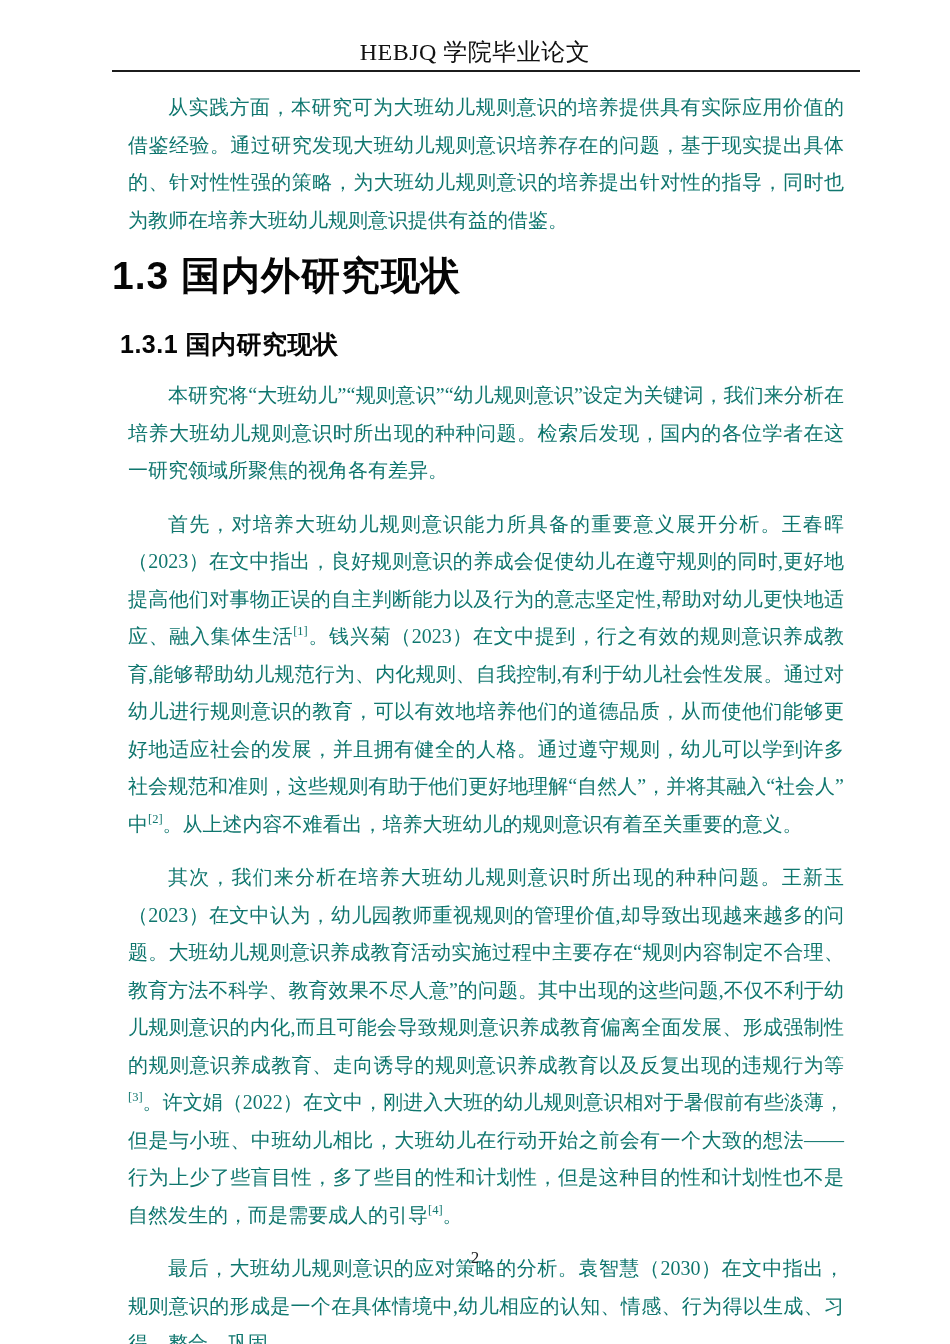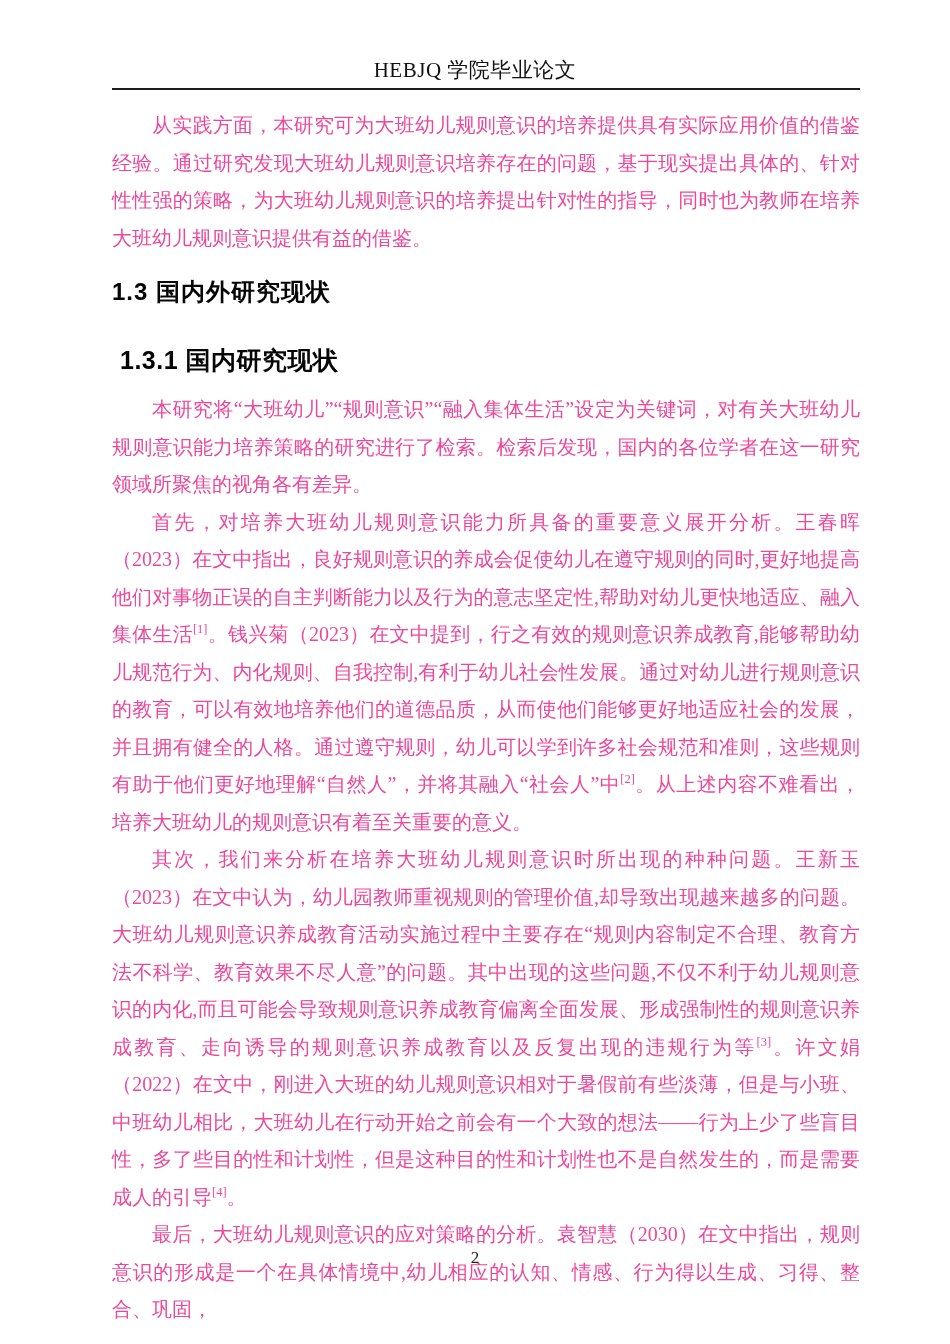--- a/index.html
+++ b/index.html
@@ -7,48 +7,48 @@
     position: relative;
     width: 950px;
     height: 1344px;
     margin: 0 auto;
     background: #ffffff;
     color: #000000;
     font-family: "Liberation Serif", "DejaVu Serif", serif;
     overflow: hidden;
   }
   .running-header {
-    padding-top: 57px;
+    padding-top: 39px;
     text-align: center;
-    font-size: 21px;
+    font-size: 24px;
     line-height: 26px;
     letter-spacing: 0.5px;
     color: #111111;
   }
   .header-rule {
     margin: 5px 90px 0 112px;
     border-bottom: 2px solid #1c1c1c;
     height: 0;
   }
   main.doc-body {
     margin: 17px 90px 0 112px;
   }
   .para {
-    margin: 0;
+    margin: 16px;
     font-size: 20px;
     line-height: 37.5px;
     text-align: justify;
     text-justify: inter-character;
     text-indent: 2em;
-    color: #ec4899;
+    color: #0f766e;
   }
   h2.section-heading {
     margin: 14px 0 0 0;
     font-family: "Liberation Sans", "DejaVu Sans", sans-serif;
-    font-size: 24px;
+    font-size: 39px;
     line-height: 42px;
     font-weight: 700;
     letter-spacing: 1px;
     color: #050505;
   }
   h3.subsection-heading {
     margin: 30px 0 14px 8px;
     font-family: "Liberation Sans", "DejaVu Sans", sans-serif;
     font-size: 25px;
     line-height: 34px;
@@ -81,21 +81,21 @@
   </header>
 
   <main class="doc-body">
 
     <p class="para">从实践方面，本研究可为大班幼儿规则意识的培养提供具有实际应用价值的借鉴经验。通过研究发现大班幼儿规则意识培养存在的问题，基于现实提出具体的、针对性性强的策略，为大班幼儿规则意识的培养提出针对性的指导，同时也为教师在培养大班幼儿规则意识提供有益的借鉴。</p>
 
     <h2 class="section-heading">1.3 国内外研究现状</h2>
 
     <h3 class="subsection-heading">1.3.1 国内研究现状</h3>
 
-    <p class="para">本研究将“大班幼儿”“规则意识”“融入集体生活”设定为关键词，对有关大班幼儿规则意识能力培养策略的研究进行了检索。检索后发现，国内的各位学者在这一研究领域所聚焦的视角各有差异。</p>
+    <p class="para">本研究将“大班幼儿”“规则意识”“幼儿规则意识”设定为关键词，我们来分析在培养大班幼儿规则意识时所出现的种种问题。检索后发现，国内的各位学者在这一研究领域所聚焦的视角各有差异。</p>
 
     <p class="para"><span>首先，对培养大班幼儿规则意识能力所具备的重要意义展开分析。王春晖（2023）在文中指出，良好规则意识的养成会促使幼儿在遵守规则的同时,更好地提高他们对事物正误的自主判断能力以及行为的意志坚定性,帮助对幼儿更快地适应、融入集体生活</span><sup class="cite">[1]</sup><span>。钱兴菊（2023）在文中提到，行之有效的规则意识养成教育,能够帮助幼儿规范行为、内化规则、自我控制,有利于幼儿社会性发展。通过对幼儿进行规则意识的教育，可以有效地培养他们的道德品质，从而使他们能够更好地适应社会的发展，并且拥有健全的人格。通过遵守规则，幼儿可以学到许多社会规范和准则，这些规则有助于他们更好地理解“自然人”，并将其融入“社会人”中</span><sup class="cite">[2]</sup><span>。从上述内容不难看出，培养大班幼儿的规则意识有着至关重要的意义。</span></p>
 
     <p class="para"><span>其次，我们来分析在培养大班幼儿规则意识时所出现的种种问题。王新玉（2023）在文中认为，幼儿园教师重视规则的管理价值,却导致出现越来越多的问题。大班幼儿规则意识养成教育活动实施过程中主要存在“规则内容制定不合理、教育方法不科学、教育效果不尽人意”的问题。其中出现的这些问题,不仅不利于幼儿规则意识的内化,而且可能会导致规则意识养成教育偏离全面发展、形成强制性的规则意识养成教育、走向诱导的规则意识养成教育以及反复出现的违规行为等</span><sup class="cite">[3]</sup><span>。许文娟（2022）在文中，刚进入大班的幼儿规则意识相对于暑假前有些淡薄，但是与小班、中班幼儿相比，大班幼儿在行动开始之前会有一个大致的想法——行为上少了些盲目性，多了些目的性和计划性，但是这种目的性和计划性也不是自然发生的，而是需要成人的引导</span><sup class="cite">[4]</sup><span>。</span></p>
 
     <p class="para">最后，大班幼儿规则意识的应对策略的分析。袁智慧（2030）在文中指出，规则意识的形成是一个在具体情境中,幼儿相应的认知、情感、行为得以生成、习得、整合、巩固，</p>
 
   </main>
 
   <div class="page-number">2</div>

